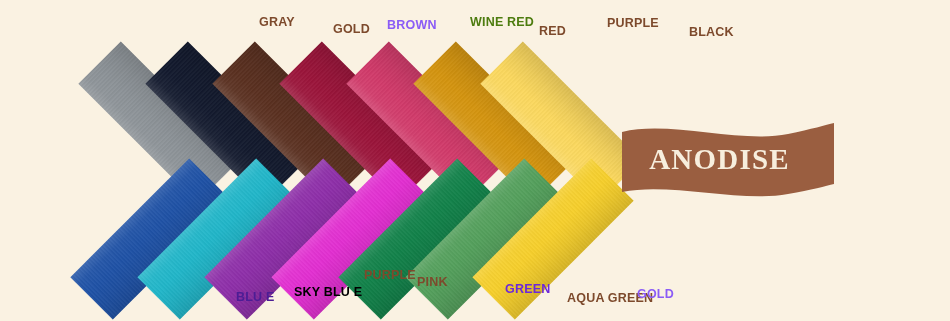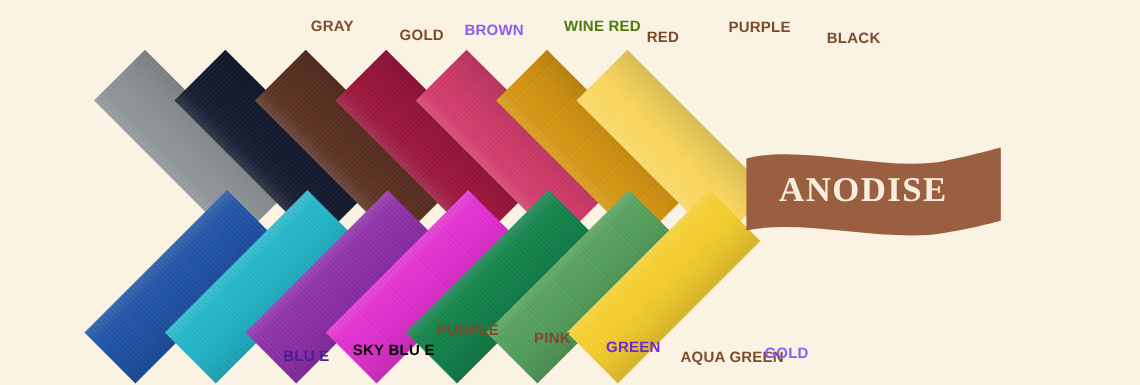--- a/index.html
+++ b/index.html
@@ -140,21 +140,21 @@
   <div class="label" style="left: 333px; top: 23px; color: rgb(125, 74, 44);">GOLD</div>
   <div class="label" style="left: 387px; top: 19px; color: #8b5cf6;">BROWN</div>
   <div class="label" style="left: 470px; top: 16px; color: #4d7c0f;">WINE RED</div>
   <div class="label" style="left: 539px; top: 25px; color: rgb(125, 74, 44);">RED</div>
   <div class="label" style="left: 607px; top: 17px; color: rgb(125, 74, 44);">PURPLE</div>
   <div class="label" style="left: 689px; top: 26px; color: rgb(125, 74, 44);">BLACK</div>
 
   <div class="label" style="left: 236px; top: 291px; color: #4c1d95;">BLU E</div>
   <div class="label" style="left: 294px; top: 286px; color: #000000;">SKY BLU E</div>
   <div class="label" style="left: 364px; top: 269px; color: rgb(125, 74, 44);">PURPLE</div>
-  <div class="label" style="left: 445px; top: 276px; color: rgb(125, 74, 44); text-align: right;">PINK</div>
+  <div class="label" style="left: 417px; top: 276px; color: rgb(125, 74, 44); text-align: right;">PINK</div>
   <div class="label" style="left: 505px; top: 283px; color: #6d28d9;">GREEN</div>
   <div class="label" style="left: 567px; top: 292px; color: rgb(125, 74, 44);">AQUA GREEN</div>
   <div class="label" style="left: 637px; top: 288px; color: #8b5cf6;">GOLD</div>
 
   <div class="banner">
     <svg viewBox="0 0 216 74" preserveAspectRatio="none">
       <path id="ribbon-path" d="M 2,10
                C 50,-2 120,22 168,12
                C 192,7 206,3 214,1
                L 214,62

